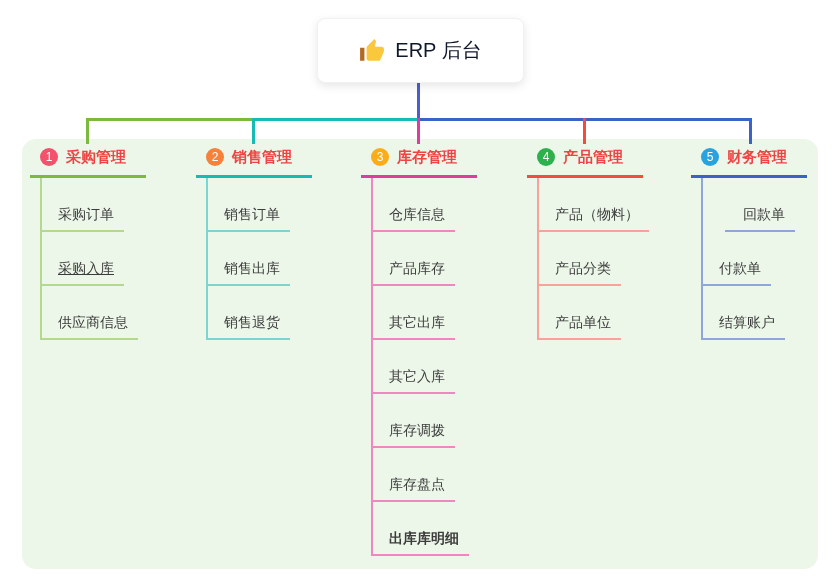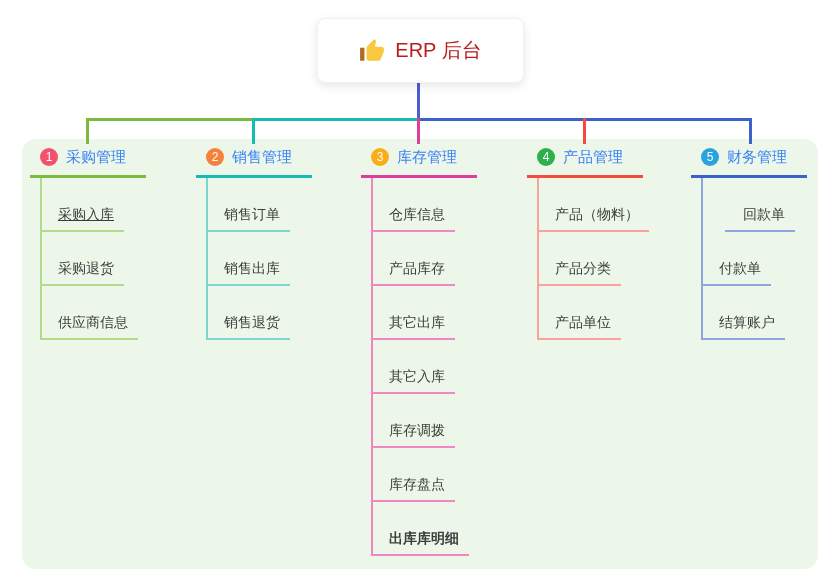--- a/index.html
+++ b/index.html
@@ -9,21 +9,21 @@
     font-family:"Liberation Sans","DejaVu Sans",sans-serif;
   }
   .canvas{position:absolute;inset:0;}
 
   
   .root-node{
     position:absolute;left:317px;top:18px;width:207px;height:65px;
     background:#ffffff;border:1px solid #f1f1f1;border-radius:8px;
     box-shadow:0 3px 10px rgba(0,0,0,.10);
     display:flex;align-items:center;justify-content:center;gap:10px;
-    font-size:20px;font-weight:500;color:#b91c1c;
+    font-size:20px;font-weight:500;color:#0f172a;
     box-sizing:border-box;z-index:3;
   }
   .thumb-icon{display:inline-flex;width:26px;height:26px;}
 
   
   .panel{
     position:absolute;left:22px;top:139px;width:796px;height:430px;
     background:#ecf7e9;border-radius:14px;z-index:0;
   }
 
@@ -33,21 +33,21 @@
   
   .branch{position:absolute;top:146px;z-index:2;}
   .branch-title{
     display:inline-flex;align-items:center;gap:8px;
     padding:0 20px 7px 10px;border-bottom:3px solid #999;
   }
   .badge{
     width:18px;height:18px;border-radius:50%;flex:0 0 18px;
     color:#fff;font-size:12px;line-height:18px;text-align:center;font-weight:500;
   }
-  .branch-label{font-size:15px;line-height:22px;color:#3b82f6;font-weight:400;white-space:nowrap;}
+  .branch-label{font-size:15px;line-height:22px;color:#ef4444;font-weight:700;white-space:nowrap;}
   .items{position:relative;margin-left:10px;}
   .vline{position:absolute;left:0;top:0;bottom:1px;width:2px;}
   .item{height:54px;display:flex;align-items:flex-end;}
   .item-node{
     padding:0 10px 8px 18px;border-bottom:2px solid #ccc;
     font-size:14px;line-height:16px;color:#3c3c3c;white-space:nowrap;
   }
 </style>
 </head>
 <body>
@@ -79,25 +79,25 @@
   </div>
 
   <div id="branches">
   <div class="branch" style="left: 30px;">
     <div class="branch-title" style="border-bottom-color: rgb(124, 185, 63);">
       <span class="badge" style="background: rgb(244, 81, 108);">1</span>
       <span class="branch-label">采购管理</span>
     </div>
     <div class="items">
       <div class="vline" style="background: rgb(179, 217, 143);"></div>
+    <div class="item">
+            <div class="item-node" style="border-bottom-color: rgb(179, 217, 143);"><span>采购订单</span></div>
+          </div>
           <div class="item">
             <div class="item-node" style="border-bottom-color: rgb(179, 217, 143); text-decoration: underline;"><span>采购入库</span></div>
-          </div>
-          <div class="item">
-            <div class="item-node" style="border-bottom-color: rgb(179, 217, 143);"><span>采购退货</span></div>
           </div>
           <div class="item">
             <div class="item-node" style="border-bottom-color: rgb(179, 217, 143);"><span>供应商信息</span></div>
           </div>
         </div>
   </div>
 
   <div class="branch" style="left: 196px;">
     <div class="branch-title" style="border-bottom-color: rgb(22, 188, 178);">
       <span class="badge" style="background: rgb(246, 129, 59);">2</span>

